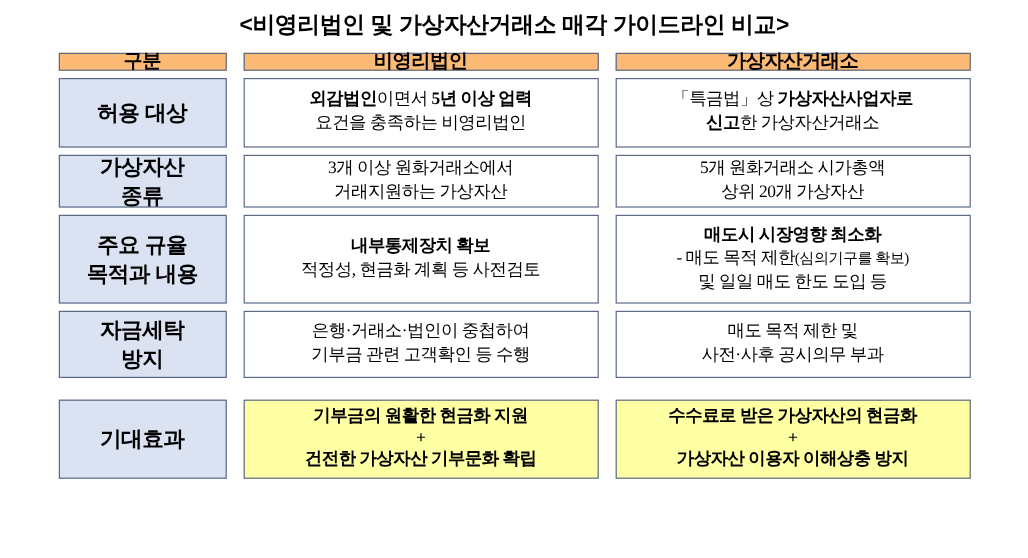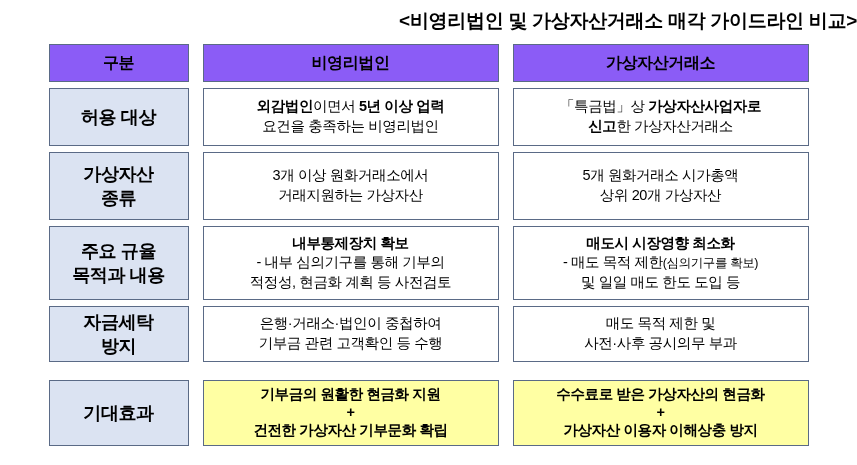--- a/index.html
+++ b/index.html
@@ -14,21 +14,21 @@
     color: #000000;
     overflow: hidden;
   }
   .page {
     position: relative;
     width: 857px;
     height: 465px;
     box-sizing: border-box;
   }
   .title {
-    text-align: right;
+    text-align: center;
     font-size: 19px;
     font-weight: bold;
     letter-spacing: -0.3px;
     padding-top: 8px;
     padding-bottom: 10px;
   }
   .grid {
     margin: 0 auto;
     width: 760px;
   }
@@ -36,51 +36,52 @@
     display: flex;
     gap: 14px;
     margin-bottom: 6px;
   }
   .col-label {
     width: 140px;
     flex: 0 0 140px;
   }
   .col-body {
     flex: 1 1 0;
+    font-family: Liberation Serif, serif;
   }
   .cell {
     border: 1.6px solid #5a6a86;
     box-sizing: border-box;
     display: flex;
     flex-direction: column;
     align-items: center;
     justify-content: center;
     text-align: center;
     font-size: 14.5px;
     letter-spacing: -0.4px;
     line-height: 1.35;
     padding: 4px 6px;
   }
   .head-cell {
-    background: #8b5cf6;
-    font-weight: bold;
-    height: 38px;
+    background: #fdba74;
+    font-weight: bold;
+    height: 15px;
     font-size: 16px;
   }
   .label-cell {
     background: #dbe3f2;
     font-weight: bold;
     font-size: 18px;
   }
   .body-cell {
     background: #ffffff;
     justify-content: center;
   }
   .h-allow { height: 58px; }
-  .h-kind  { height: 68px; }
+  .h-kind  { height: 44px; }
   .h-rule  { height: 74px; }
   .h-aml   { height: 56px; }
   .h-effect{ height: 66px; }
 
   .effect-row {
     margin-top: 18px;
   }
   .effect-cell {
     background: #ffffa3;
     font-weight: bold;
@@ -164,21 +165,20 @@
     <div class="row">
       <div class="col-label">
         <div class="cell label-cell h-rule">
           <span class="line">주요 규율</span>
           <span class="line">목적과 내용</span>
         </div>
       </div>
       <div class="col-body">
         <div class="cell body-cell h-rule">
           <span class="line b">내부통제장치 확보</span>
-          <span class="line">- 내부 심의기구를 통해 기부의</span>
           <span class="line">적정성, 현금화 계획 등 사전검토</span>
         </div>
       </div>
       <div class="col-body">
         <div class="cell body-cell h-rule">
           <span class="line b">매도시 시장영향 최소화</span>
           <span class="line">
             <span>- 매도 목적 제한</span><span class="small">(심의기구를 확보)</span>
           </span>
           <span class="line">및 일일 매도 한도 도입 등</span>

